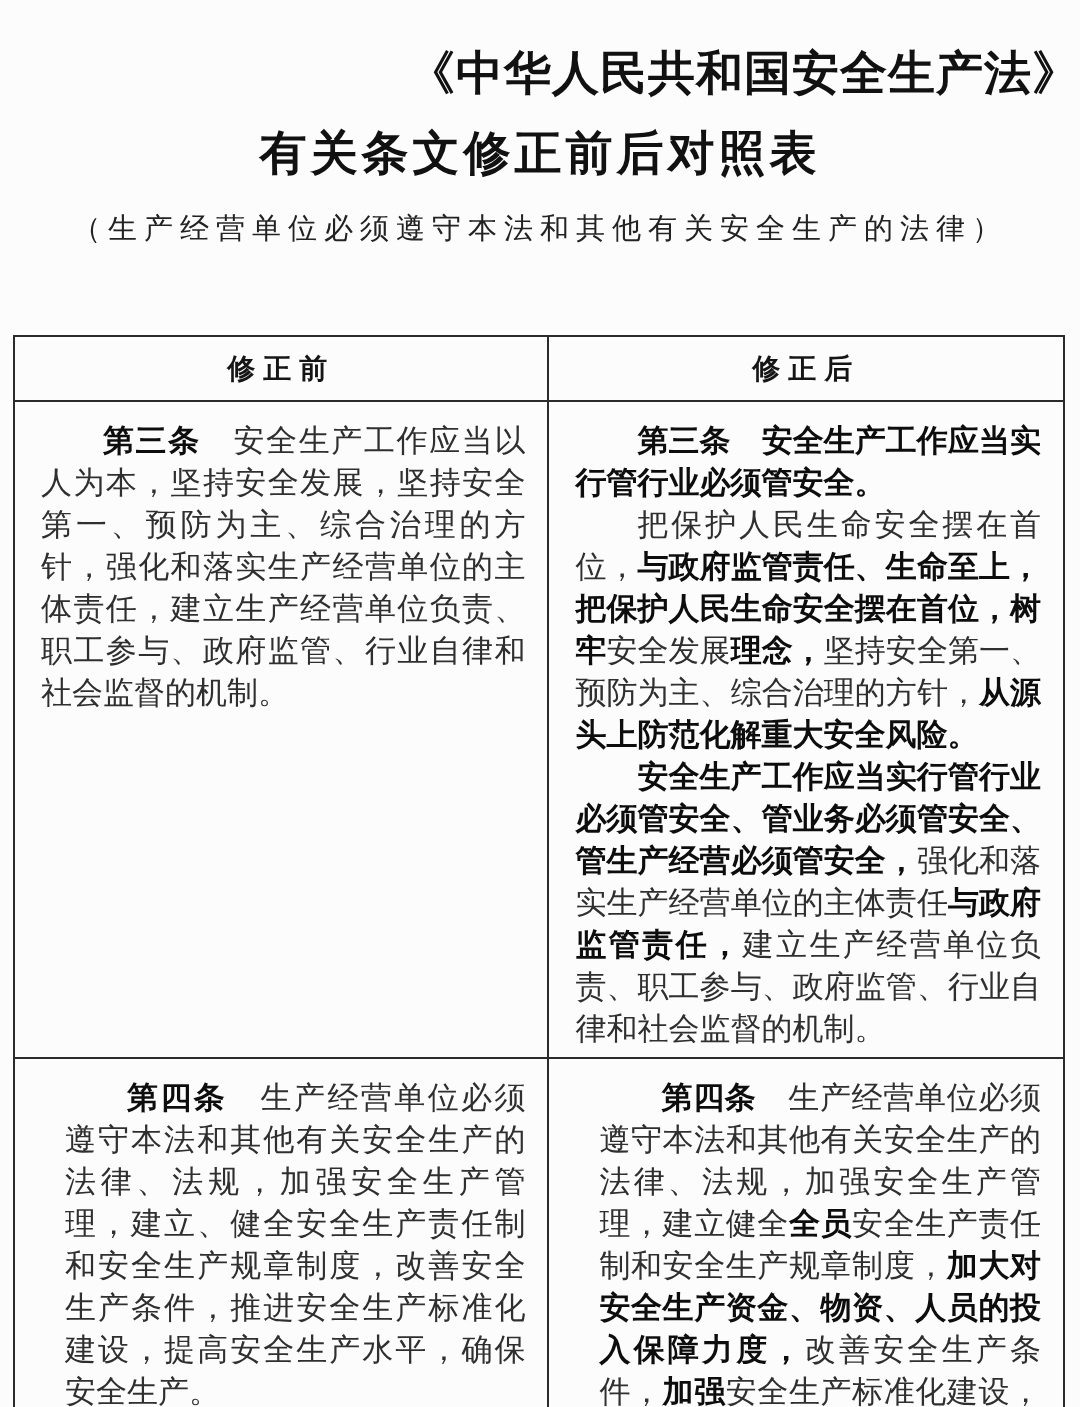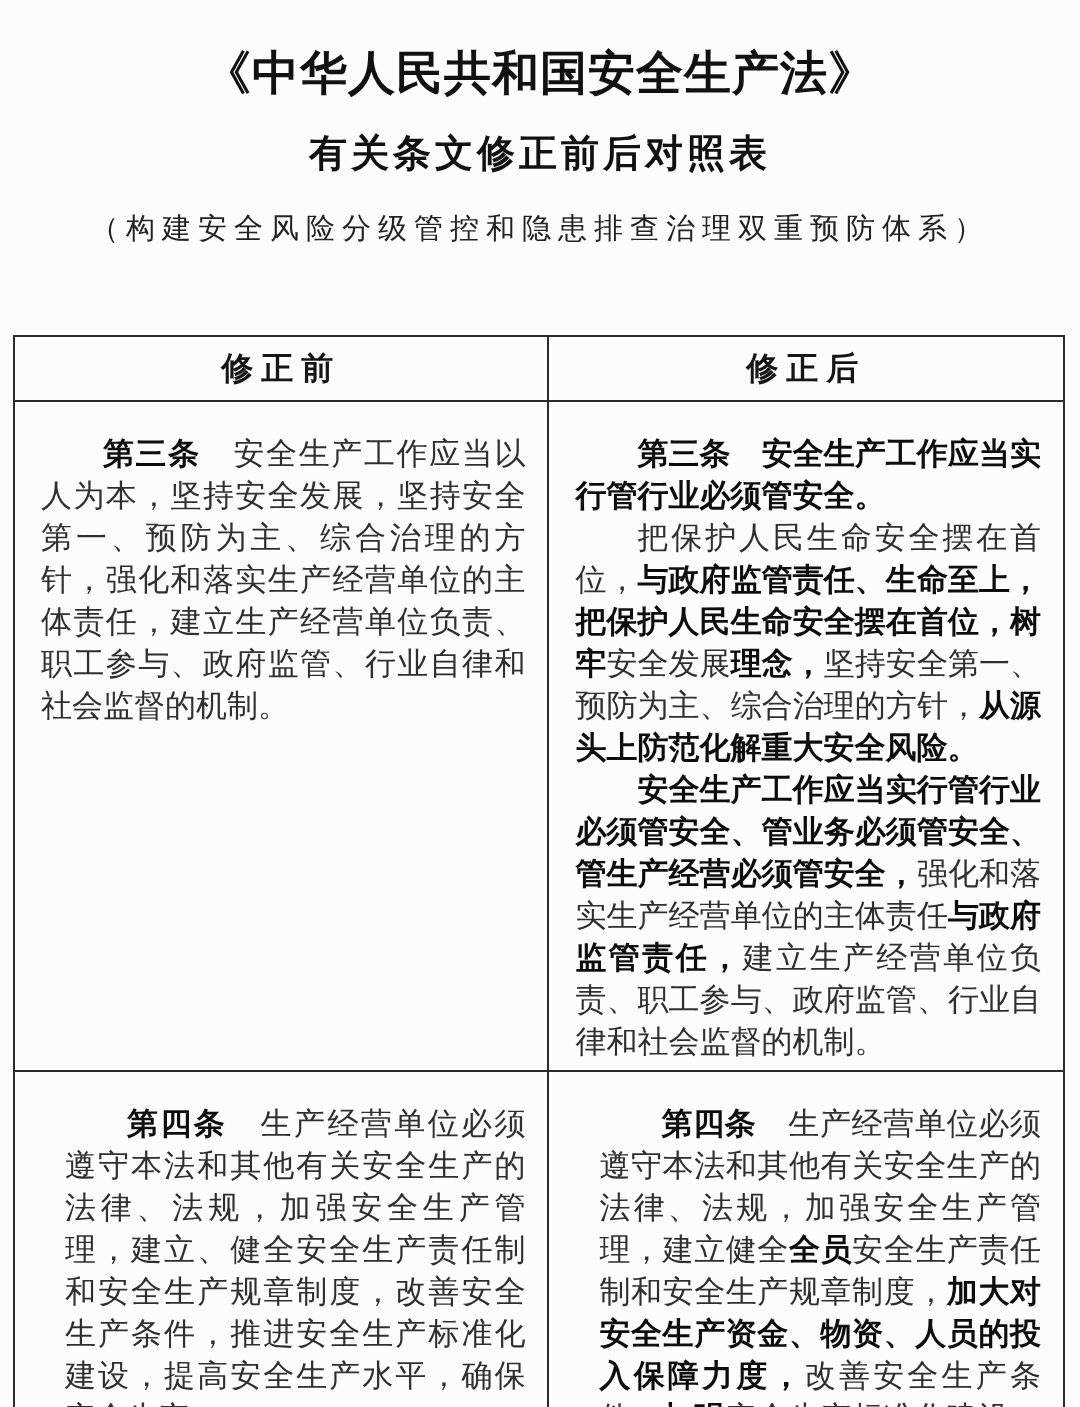--- a/index.html
+++ b/index.html
@@ -12,34 +12,34 @@
   }
   .page {
     position: relative;
     width: 1080px;
     height: 1407px;
     font-family: "Liberation Serif", serif;
     color: #2f2f2f;
   }
   .doc-title {
     margin: 42px 0 16px 0;
-    text-align: center;
+    text-align: right;
     font-family: "Liberation Serif", serif;
     font-weight: 700;
     font-size: 47px;
     line-height: 62px;
     color: #111111;
     letter-spacing: 1px;
   }
   .doc-subtitle {
     margin: 18px 0 0 0;
     text-align: center;
     font-family: "Liberation Serif", serif;
     font-weight: 700;
-    font-size: 38px;
+    font-size: 47px;
     line-height: 62px;
     color: #111111;
     letter-spacing: 4px;
   }
   .doc-note {
     margin: 24px 0 0 0;
     text-align: center;
     font-family: "Liberation Serif", serif;
     font-size: 29px;
     line-height: 40px;
@@ -55,29 +55,29 @@
     table-layout: fixed;
   }
   table.doc-table th,
   table.doc-table td {
     border: 2px solid #2b2b2b;
   }
   table.doc-table th {
     height: 61px;
     font-family: "Liberation Sans", sans-serif;
     font-weight: 700;
-    font-size: 32px;
+    font-size: 28px;
     letter-spacing: 8px;
     color: #151515;
     text-align: center;
     vertical-align: middle;
   }
   table.doc-table td {
     vertical-align: top;
-    padding: 31px 22px 0 26px;
+    padding: 18px 22px 0 26px;
   }
   tr.row-0 td { height: 637px; }
   tr.row-1 td { height: 392px; }
   .cell { overflow: hidden; }
   tr.row-0 .cell { max-height: 624px; }
   tr.row-1 .cell { max-height: 379px; margin-left: 24px; }
   .cell p {
     margin: 0;
     text-indent: 2em;
     font-size: 31px;
@@ -95,21 +95,21 @@
     font-weight: 700;
     color: #0d0d0d;
   }
 </style>
 </head>
 <body>
 
 <div class="page">
   <h1 class="doc-title">《中华人民共和国安全生产法》</h1>
   <h2 class="doc-subtitle">有关条文修正前后对照表</h2>
-  <p class="doc-note">（构建安全风险分级管控和隐患排查治理双重预防体系）</p>
+  <p class="doc-note">（生产经营单位必须遵守本法和其他有关安全生产的法律）</p>
 
   <table class="doc-table">
     <colgroup>
       <col style="width:50.9%">
       <col style="width:49.1%">
     </colgroup>
     <thead>
       <tr>
         <th>修正前</th>
         <th>修正后</th>

